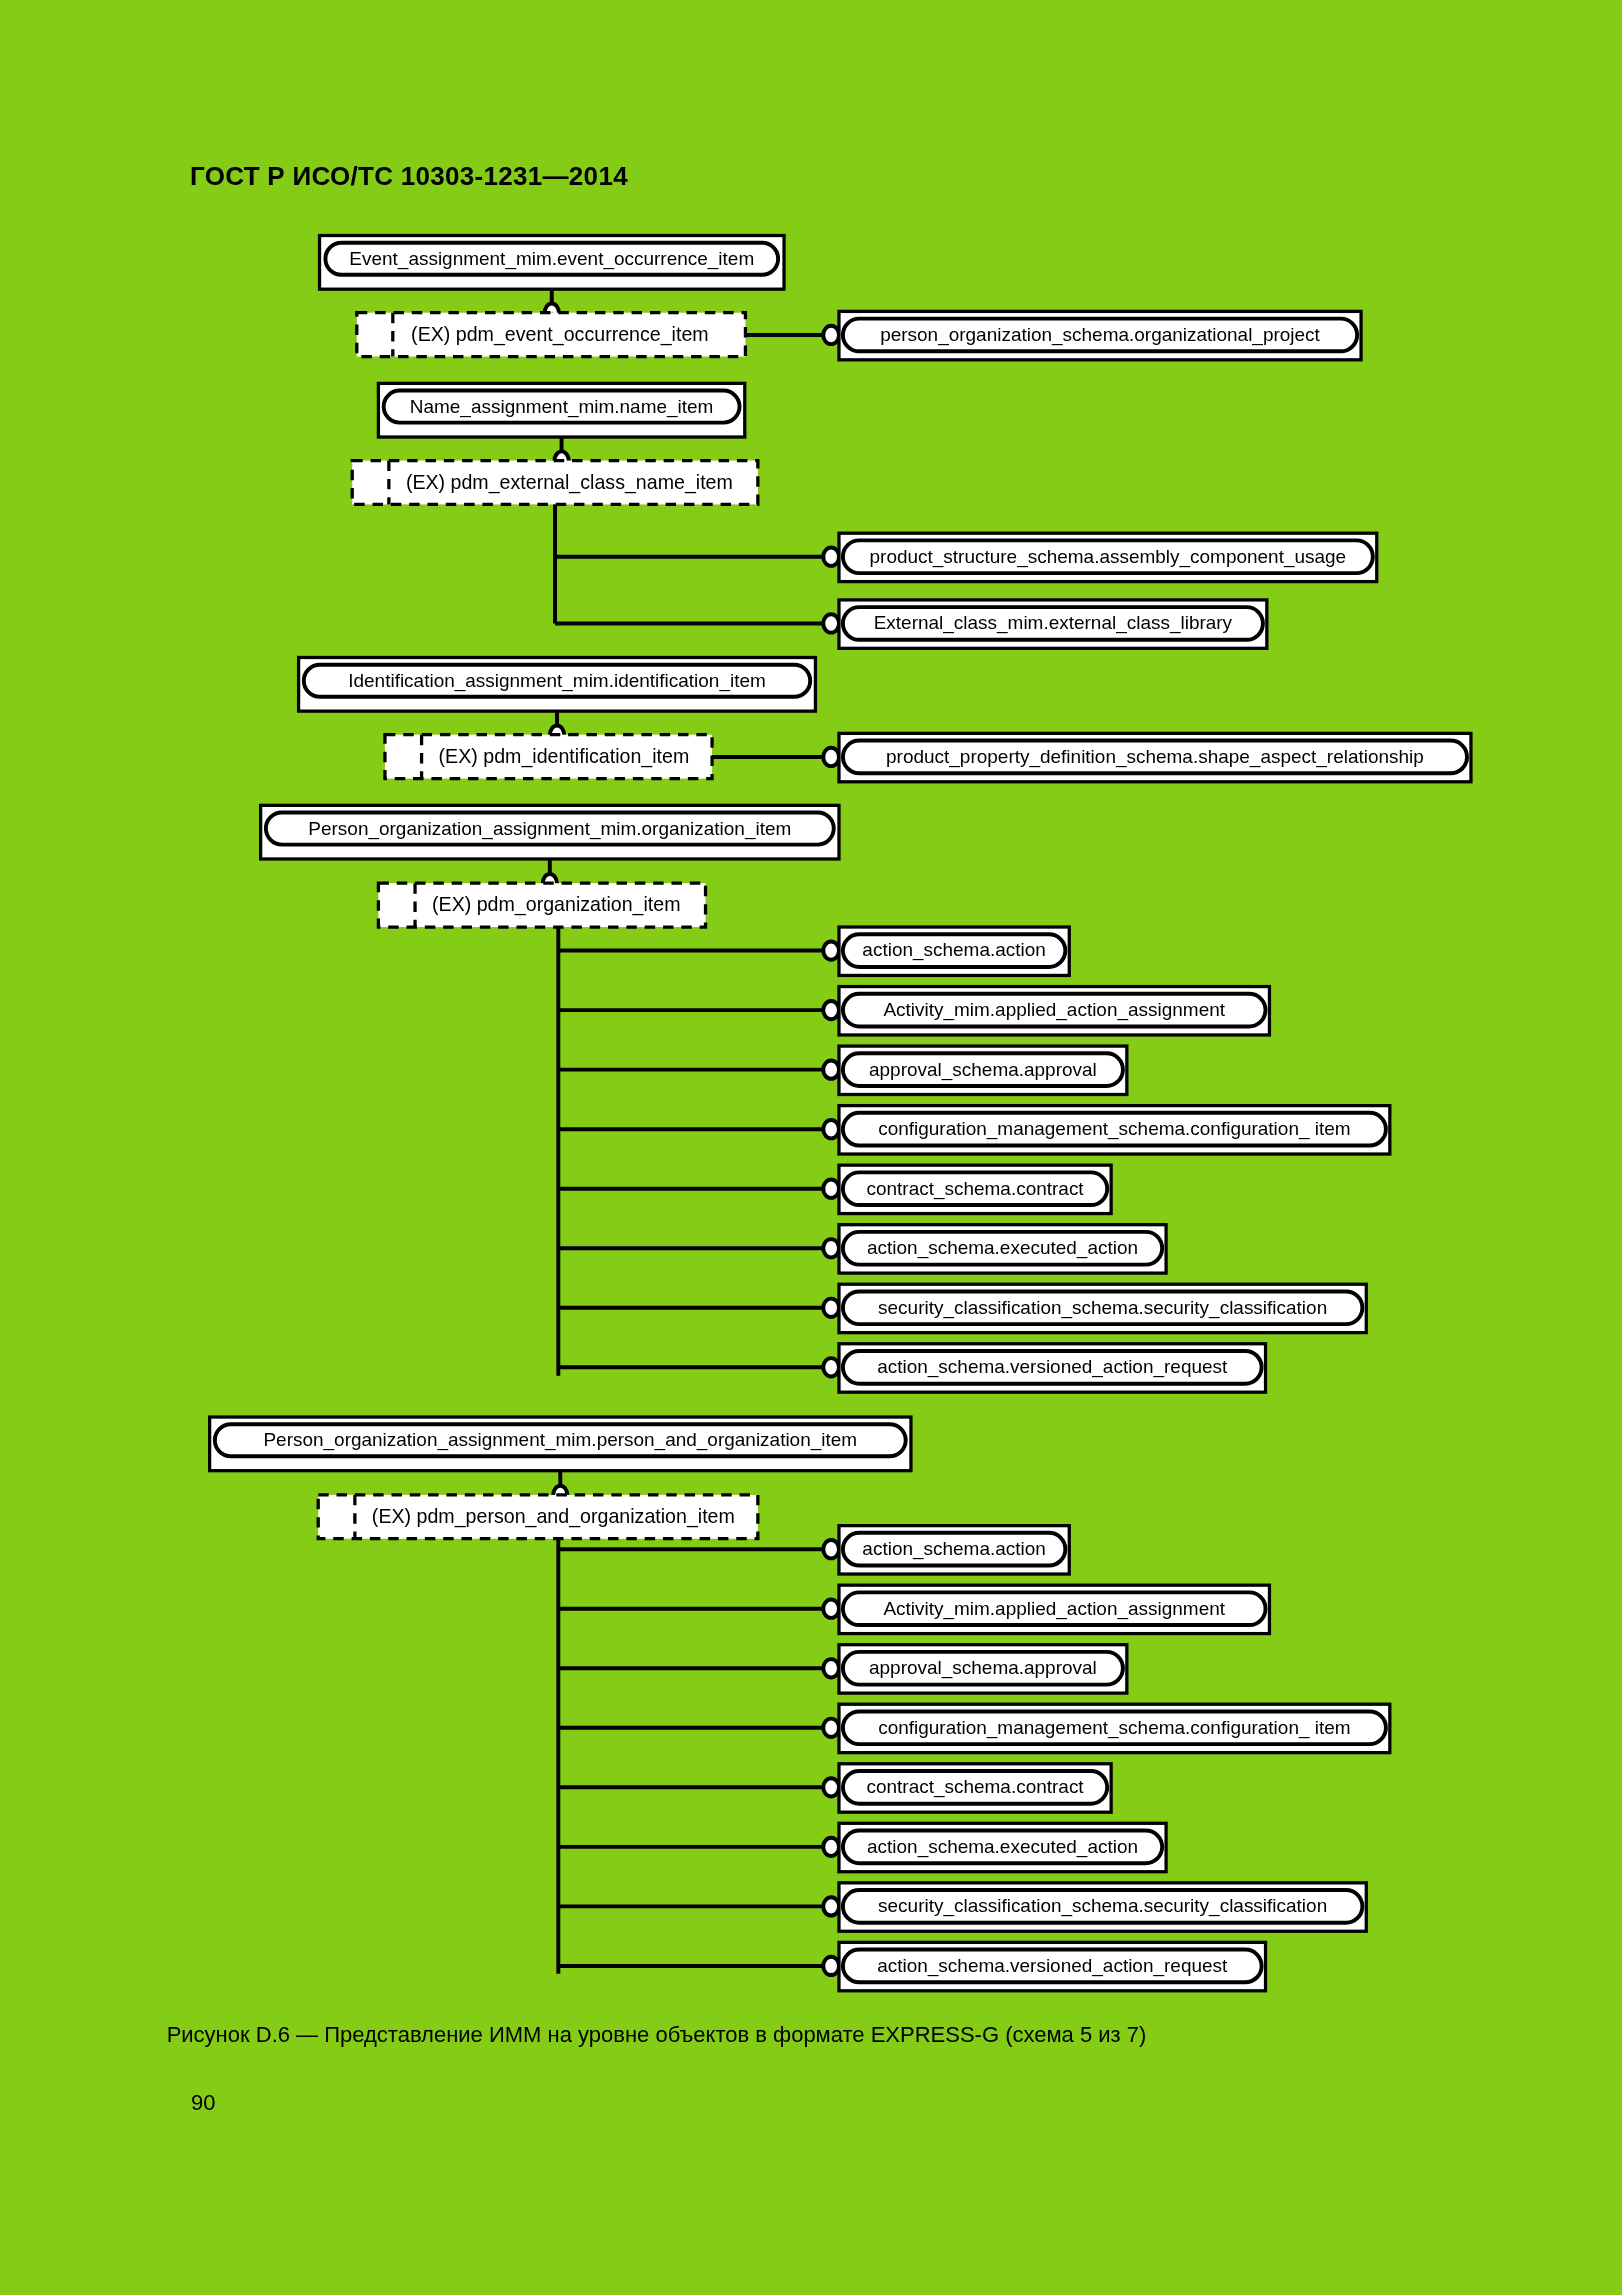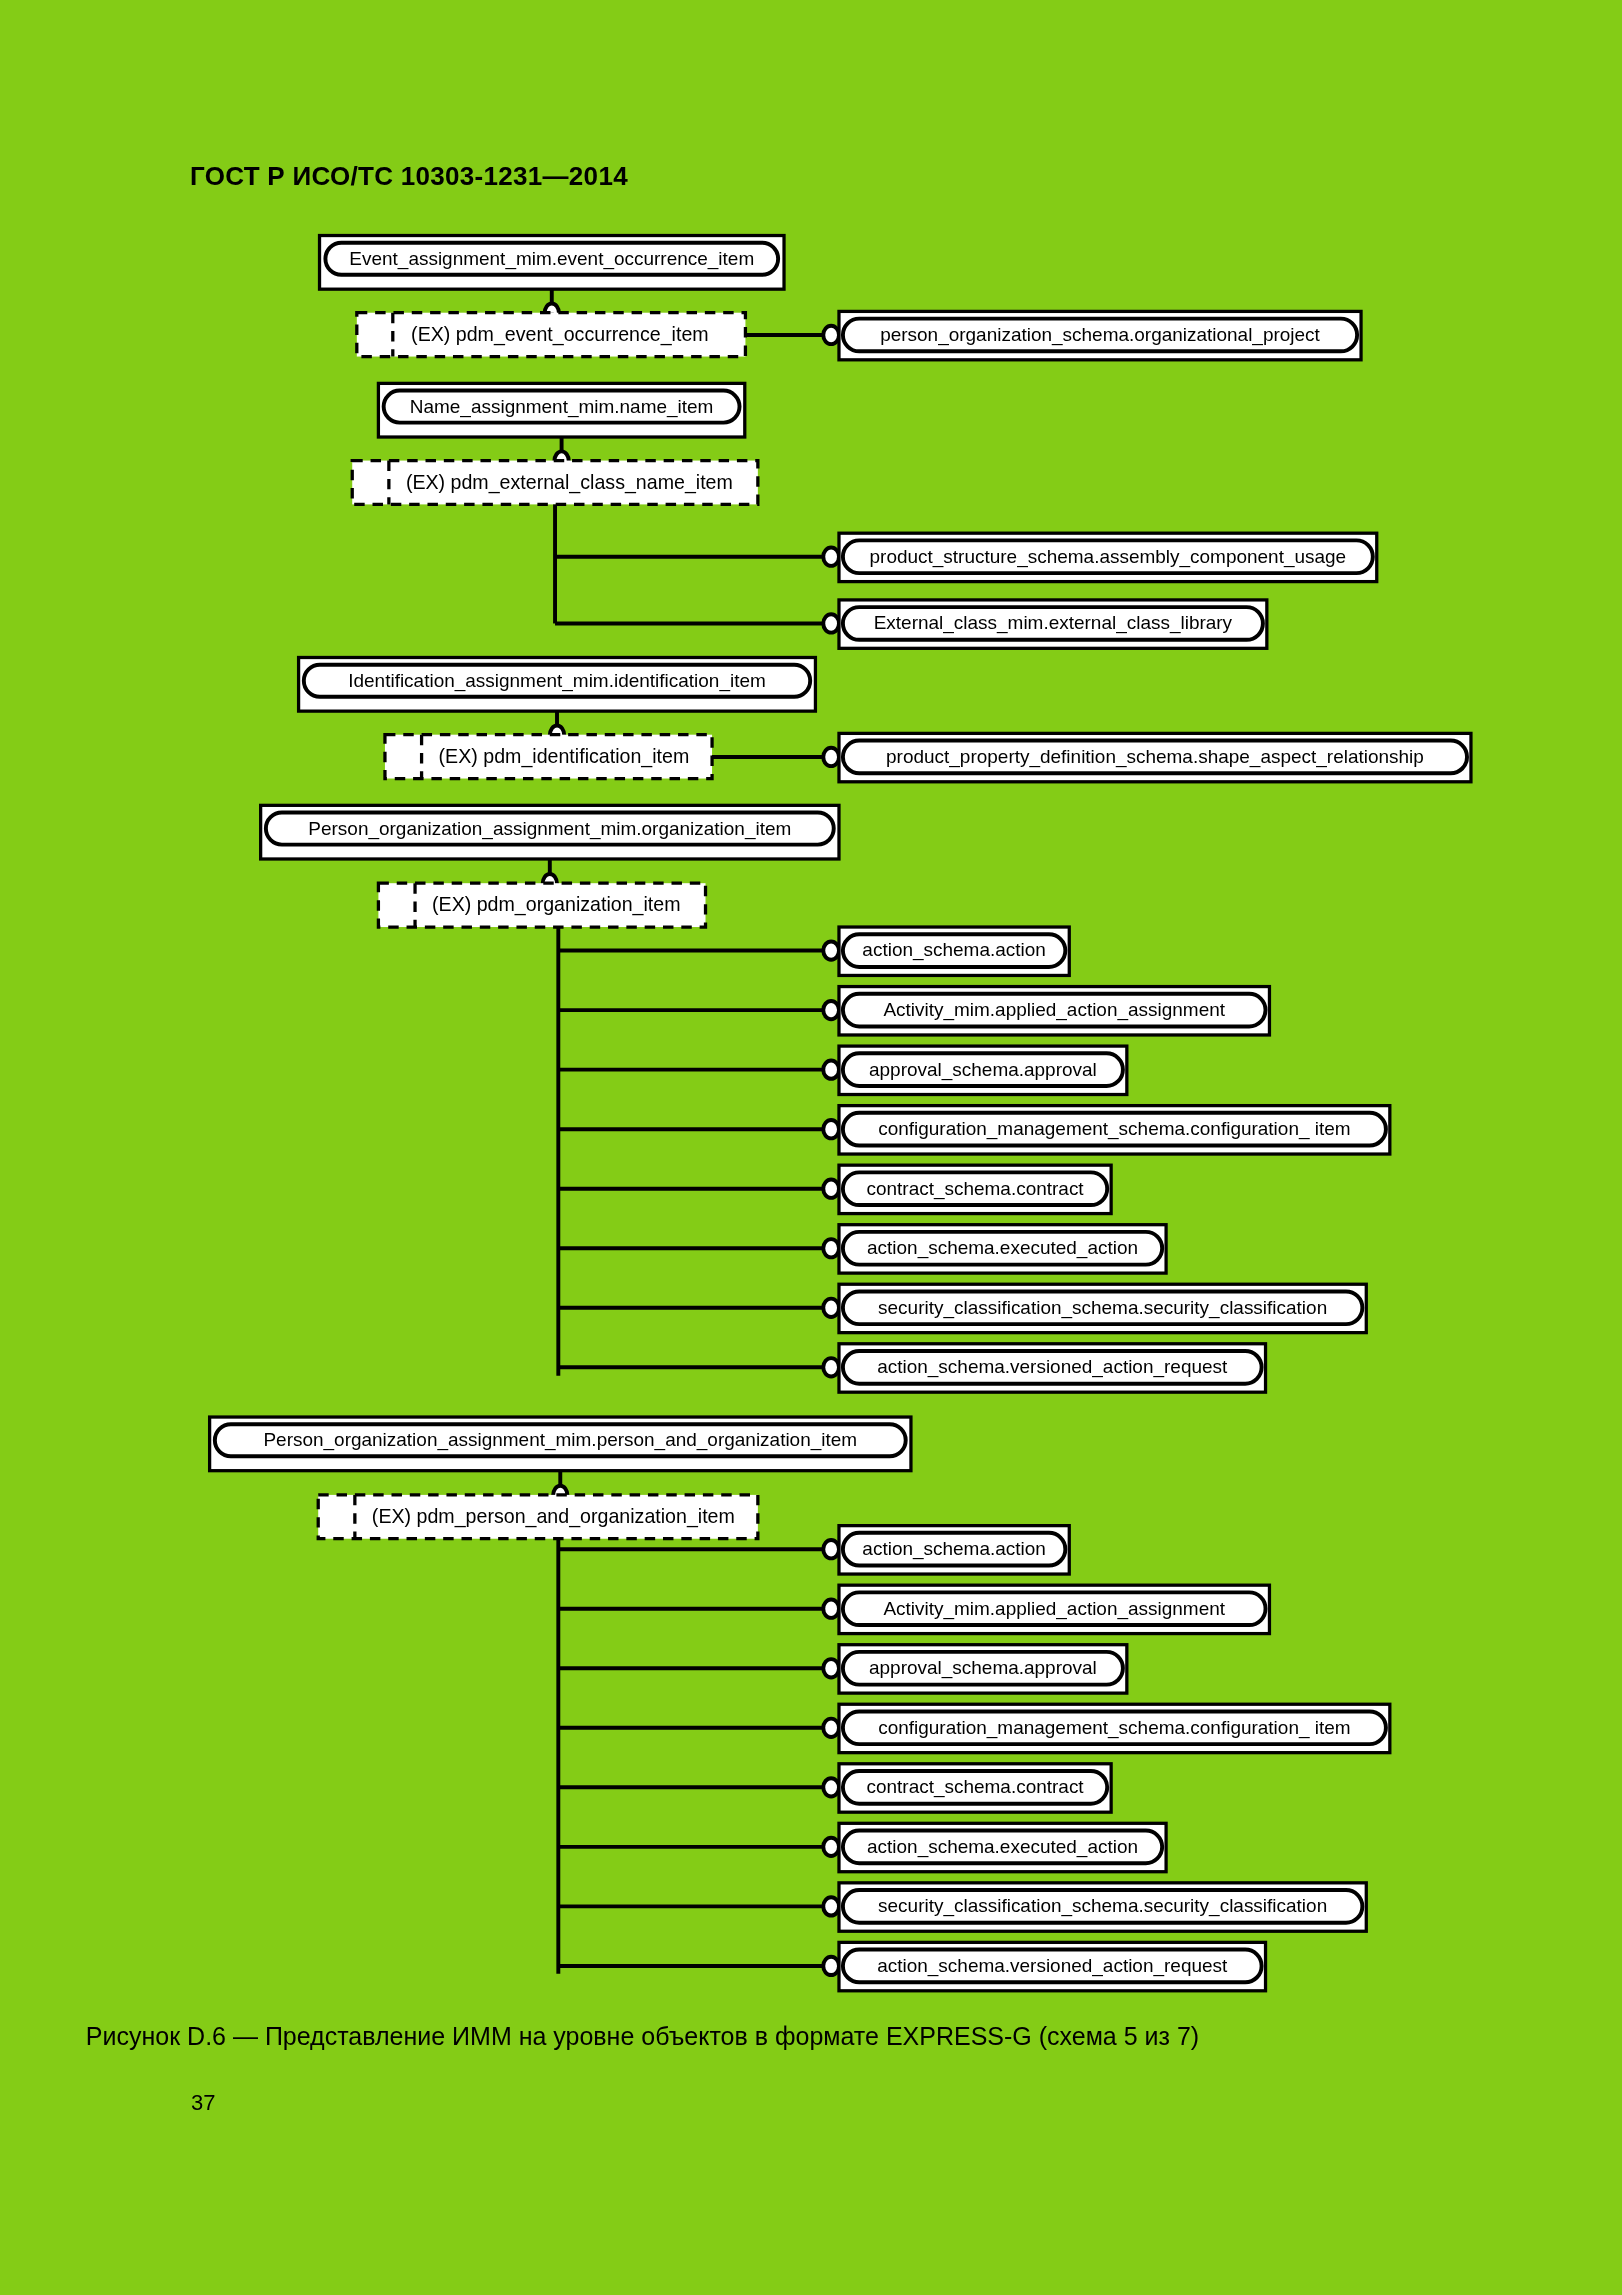--- a/index.html
+++ b/index.html
@@ -32,25 +32,25 @@
   }
   #diagram {
     position: absolute;
     left: 0;
     top: 0;
     width: 1623px;
     height: 2295px;
   }
   .fig-caption {
     position: absolute;
-    left: 0;
+    left: 14px;
     top: 2022px;
     width: 1285px;
     text-align: center;
-    font-size: 25px;
+    font-size: 22px;
     white-space: nowrap;
   }
   .page-number {
     position: absolute;
     left: 191px;
     top: 2090px;
     font-size: 22px;
   }
   
   .node-label {
@@ -311,16 +311,16 @@
       <g>
         <rect class="outer" x="1282" y="2969" width="652" height="74"></rect>
         <rect class="inner" x="1288" y="2980" width="640" height="50" rx="25" ry="25"></rect>
         <text class="node-label" x="1608" y="3014" text-anchor="middle">action_schema.versioned_action_request</text>
       </g>
     </g>
   </svg>
 
   <div class="fig-caption">Рисунок  D.6 — Представление ИММ на уровне объектов в формате EXPRESS-G (схема 5 из 7)</div>
 
-  <div class="page-number">37</div>
+  <div class="page-number">90</div>
 
 </div>
 
 
 </body></html>

